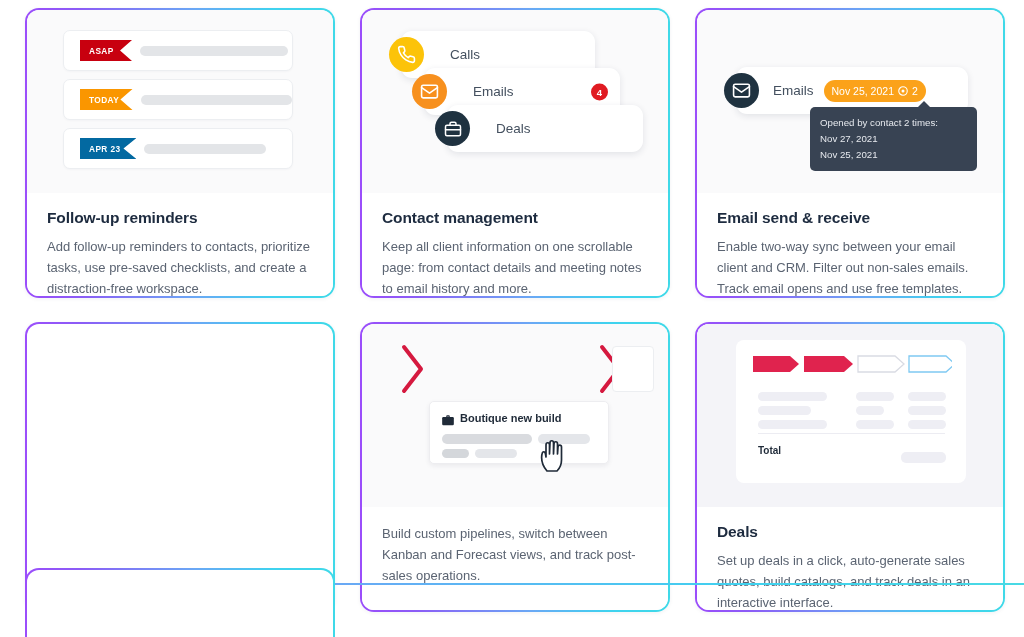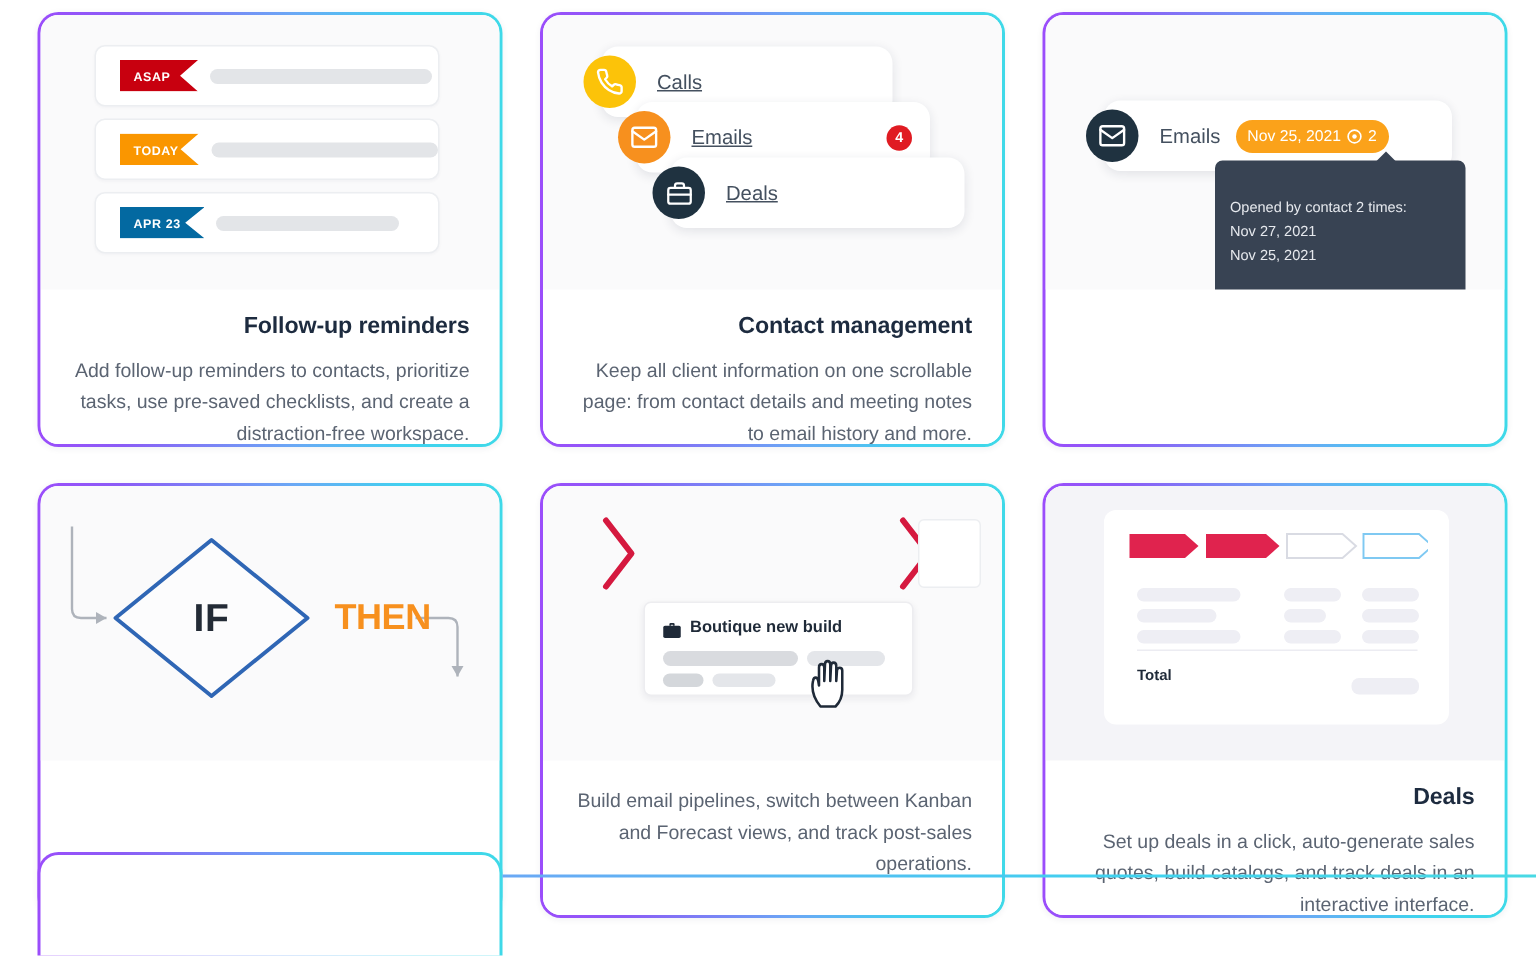--- a/index.html
+++ b/index.html
@@ -48,21 +48,21 @@
     position: relative;
     height: 183px;
     background: #fafafb;
     overflow: hidden;
     flex: none;
   }
   .card-body {
     flex: 1;
     background: #ffffff;
     padding: 16px 20px 0 20px;
-    text-align: right;
+    text-align: left;
   }
   .card-title {
     font-size: 15.5px;
     font-weight: bold;
     color: #1d2b3f;
     letter-spacing: -0.1px;
     margin-bottom: 9px;
   }
   .card-desc {
     font-size: 13px;
@@ -114,21 +114,21 @@
   .cm-row.r3 { left:85px;  top:95px;  width:196px; z-index:3; }
   .cm-ic {
     width:35px; height:35px; border-radius:50%;
     margin-left:-12px;
     display:flex; align-items:center; justify-content:center;
     flex:none;
   }
   .cm-ic.yellow { background:#fcc309; }
   .cm-ic.orange { background:#f7901e; }
   .cm-ic.dark   { background:#1f3240; }
-  .cm-label { margin-left:14px; font-size:13.5px; color:#44505f;text-decoration:underline; }
+  .cm-label { margin-left:26px; font-size:13.5px; color:#44505f; }
   .cm-badge {
     position:absolute; right:12px; top:50%; transform:translateY(-50%);
     width:17px; height:17px; border-radius:50%;
     background:#e01b22; color:#fff;
     font-size:9.5px; font-weight:bold;
     display:flex; align-items:center; justify-content:center;
   }
 
   
   .em-row {
@@ -155,21 +155,21 @@
     font-size:10.5px;
     display:flex; align-items:center; gap:3px;
     white-space:nowrap;
   }
   .tooltip {
     position:absolute;
     left:113px; top:97px;
     width:167px;
     background:#384353;
     border-radius:5px;
-    padding:24px 10px;
+    padding:8px 10px;
     color:#e6e9ee;
     font-size:9.7px;
     line-height:1.65;
     z-index:3;
   }
   .tooltip:before {
     content:""; position:absolute; top:-6px; right:46px;
     border-left:7px solid transparent; border-right:7px solid transparent;
     border-bottom:7px solid #384353;
   }
@@ -361,39 +361,29 @@
             </span>
           </div>
 
           <div class="tooltip">
             <div>Opened by contact 2 times:</div>
             <div>Nov 27, 2021</div>
             <div>Nov 25, 2021</div>
           </div>
 
         </div>
-      </div>
-    </div>
-
-    <div class="card">
-      <div class="card-inner">
-        <div class="card-visual">
-          <svg class="wf" viewBox="0 0 306 183">
-
-            <path d="M21 27 L21 82 Q21 88 27 88 L44 88" fill="none" stroke="#aeb3bb" stroke-width="1.6"></path>
-            <path d="M44 88 l-7 -4 v8 z" fill="#aeb3bb"></path>
-
-            <path d="M114 36 L178 88 L114 140 L50 88 Z" fill="#fcfcfd" stroke="#2f66b5" stroke-width="2.6" stroke-linejoin="round"></path>
-
-            <path d="M250 88 L272 88 Q278 88 278 94 L278 127" fill="none" stroke="#aeb3bb" stroke-width="1.6"></path>
-            <path d="M278 127 l-4 -7 h8 z" fill="#aeb3bb"></path>
-          </svg>
-          <div class="wf-if">IF</div>
-          <div class="wf-then">THEN</div>
-        </div>
+        <div class="card-body">
+          <div class="card-title">Email send &amp; receive</div>
+          <div class="card-desc">Enable two-way sync between your email client and CRM. Filter out non-sales emails. Track email opens and use free templates.</div>
+        </div>
+      </div>
+    </div>
+
+    <div class="card">
+      <div class="card-inner">
       </div>
     </div>
 
     <div class="card">
       <div class="card-inner">
         <div class="card-visual">
 
           <svg style="position:absolute;left:0;top:0;width:306px;height:183px">
             <path d="M42 23 L59 45 L42 67" fill="none" stroke="#d5193f" stroke-width="4" stroke-linecap="round" stroke-linejoin="round"></path>
             <path d="M240 23 L257 45 L240 67" fill="none" stroke="#d5193f" stroke-width="4" stroke-linecap="round" stroke-linejoin="round"></path>
@@ -413,21 +403,21 @@
             <div class="pl-g2"></div>
             <div class="pl-g3"></div>
             <div class="pl-g4"></div>
             <svg style="position:absolute;left:110px;top:36px" width="30" height="34" viewBox="0 0 30 34">
               <path d="M7 33 C2 27 1 21 2 16 C2.5 13 5 13 5.5 16 L6 19 L6 7 C6 4 9.5 4 9.5 7 L9.5 16 L10 5 C10 2 13.5 2 13.5 5 L13.5 16 L14 6 C14 3 17.5 3 17.5 6 L17.5 16 L18 9 C18 6.5 21.5 6.5 21.5 9 L21.5 22 C21.5 28 19 31 17 33 Z" fill="#ffffff" stroke="#1f2a38" stroke-width="1.7" stroke-linejoin="round"></path>
             </svg>
           </div>
 
         </div>
         <div class="card-body">
-          <div class="card-desc">Build email pipelines, switch between Kanban and Forecast views, and track post-sales operations.</div>
+          <div class="card-desc">Build custom pipelines, switch between Kanban and Forecast views, and track post-sales operations.</div>
         </div>
       </div>
     </div>
 
     <div class="card">
       <div class="card-inner">
         <div class="card-visual">
           <div class="dl-visual-bg"></div>
           <div class="dl-panel">
 

